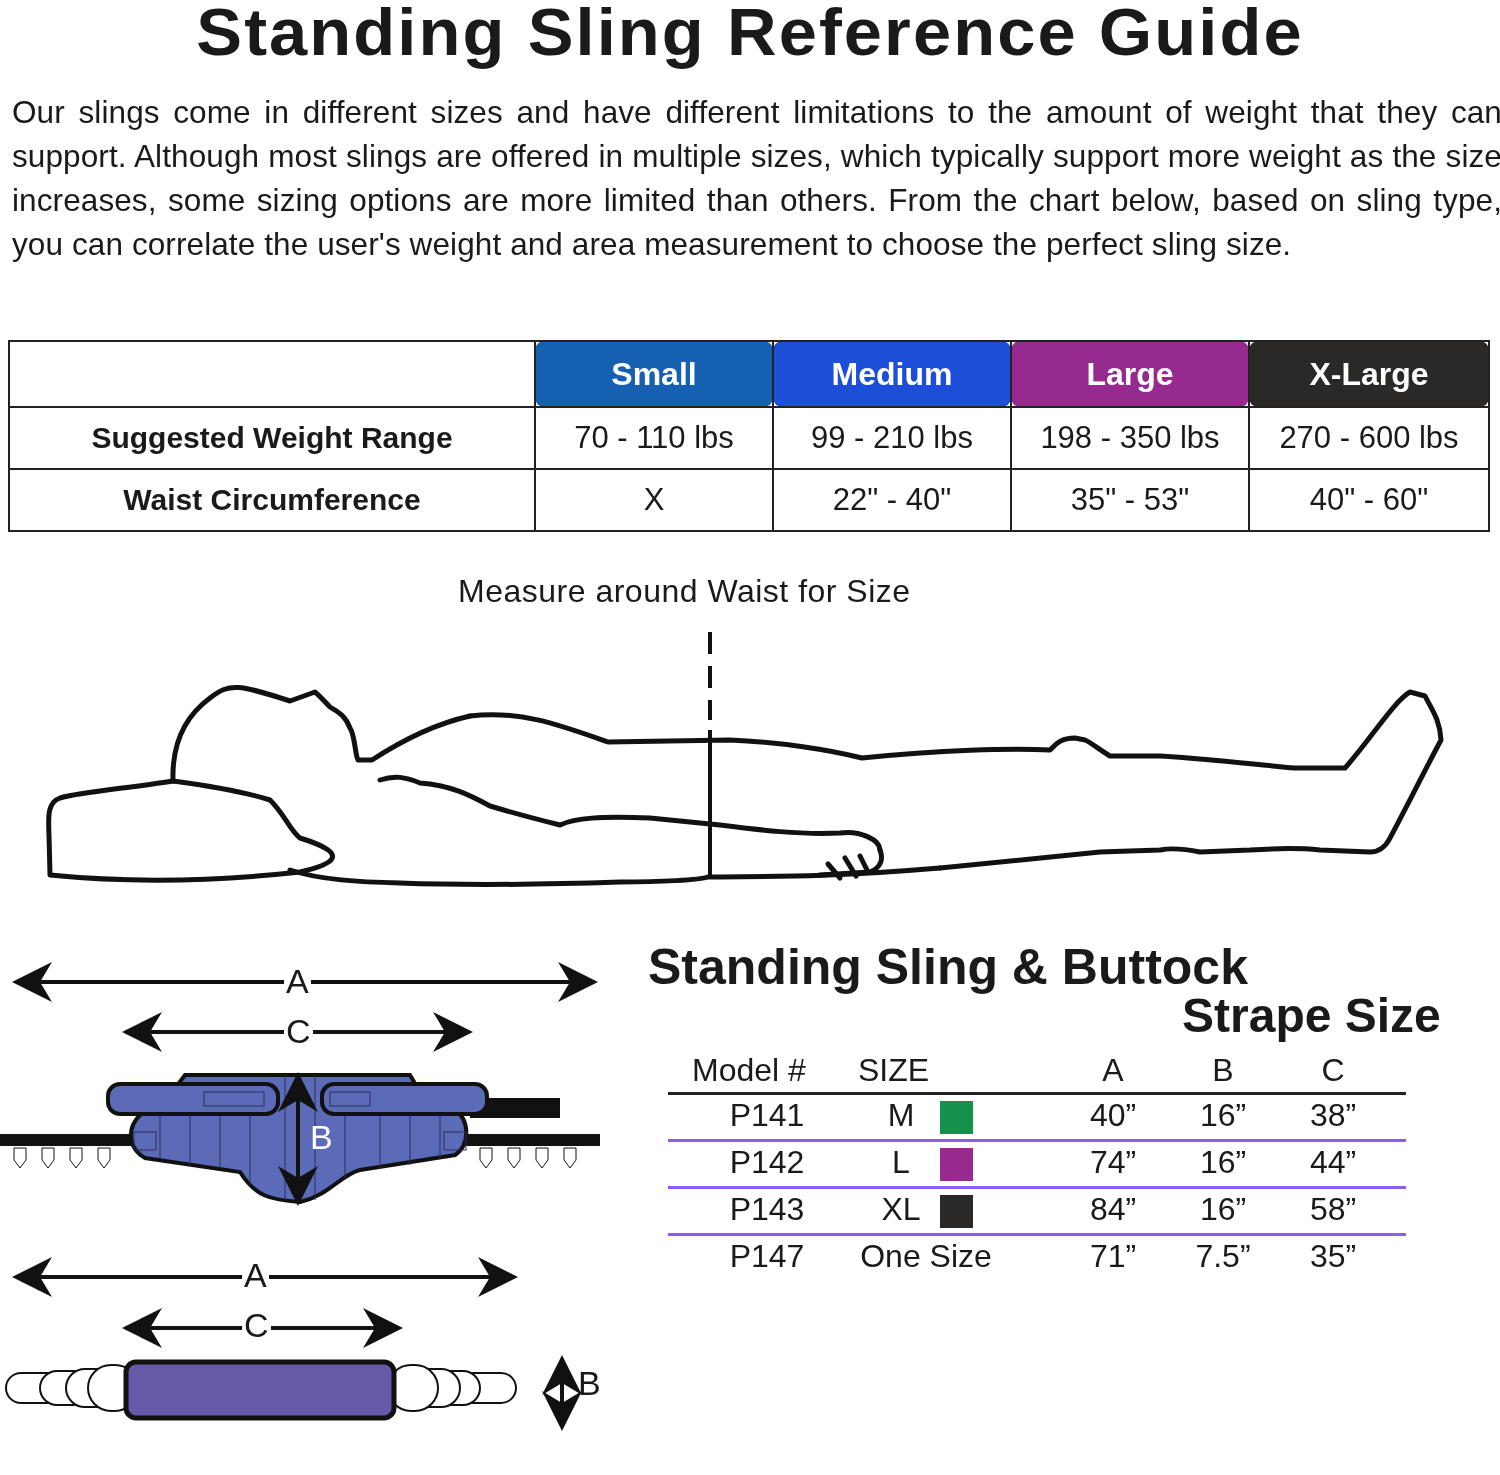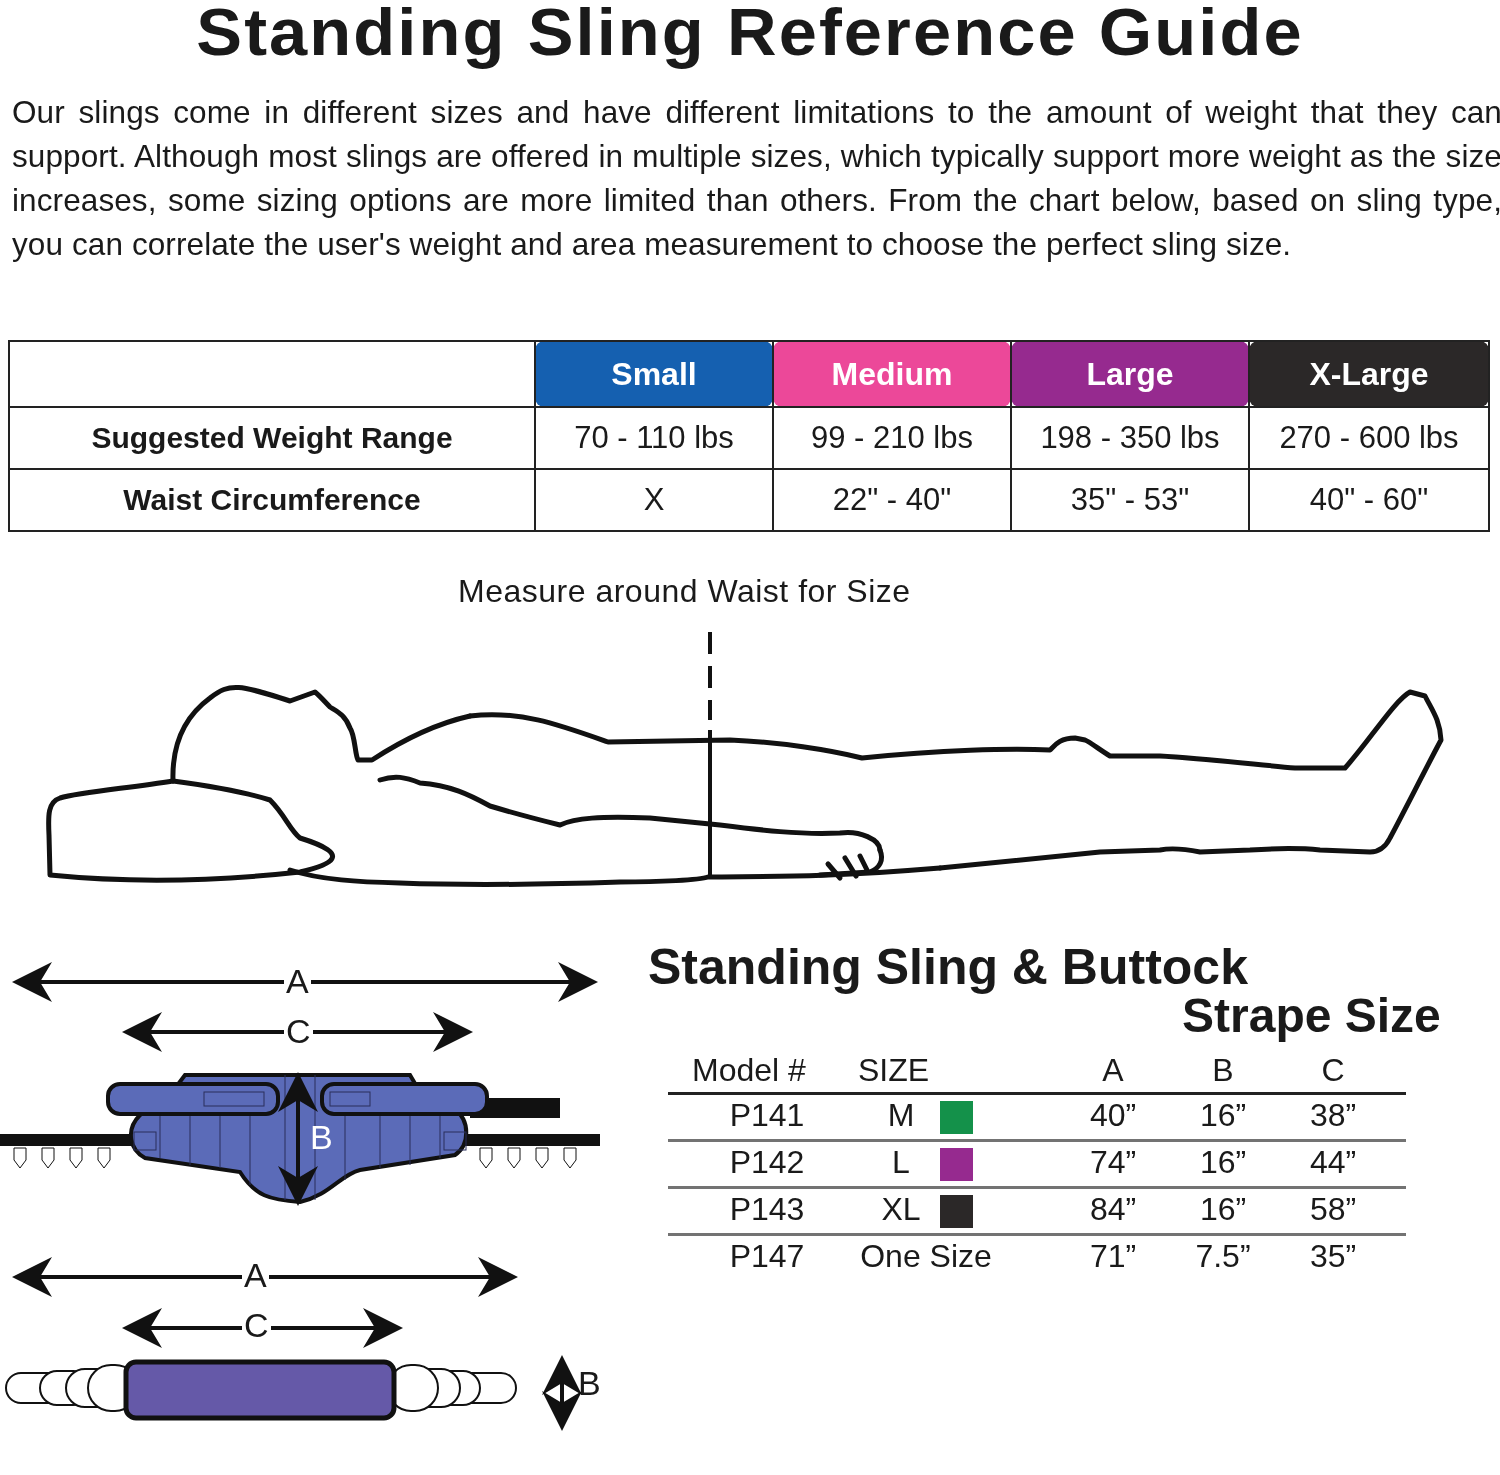--- a/index.html
+++ b/index.html
@@ -11,21 +11,21 @@
   table.size td, table.size th { border:2px solid #222; height:60px; text-align:center; font-size:31px; padding:0; }
   table.size th { font-size:32px; font-weight:bold; color:#fff; height:64px;border-radius:9px; }
   table.size th.blank { background:#fff; }
   table.size td.lbl { font-weight:bold; font-size:30px; }
   .measure-label { left:458px; top:573px; font-size:32px; letter-spacing:0.5px; }
   .sub-title1 { left:648px; top:938px; font-size:50px; font-weight:bold; }
   .sub-title2 { left:1182px; top:988px; font-size:48px; font-weight:bold; }
   .models { position:absolute; left:668px; top:1050px; width:738px; }
   .mrow { position:relative; height:44px; font-size:32px; }
   .mrow.head { height:42px; border-bottom:3px solid #222; }
-  .mrow.line { border-bottom:3px solid #737373; }
+  .mrow.line { border-bottom:3px solid #8b5cf6; }
   .mrow span { position:absolute; top:2px; }
   .c-model { left:24px; width:150px; text-align:center; }
   .mrow.head .c-model { left:24px; width:auto; text-align:left; }
   .c-size { left:178px; width:110px; text-align:center; }
   .mrow.head .c-size { left:190px; width:auto; }
   .swatch { position:absolute; left:272px; top:6px; width:33px; height:33px; }
   .c-a { left:410px; width:70px; text-align:center; }
   .c-b { left:520px; width:70px; text-align:center; }
   .c-c { left:630px; width:70px; text-align:center; }
   .dim-letter { font-size:34px; background:#fff; padding:0 2px; }
@@ -34,21 +34,21 @@
 <body>
 
 <div class="abs title">Standing Sling Reference Guide</div>
 <div class="abs intro">Our slings come in different sizes and have different limitations to the amount of weight that they can support. Although most slings are offered in multiple sizes, which typically support more weight as the size increases, some sizing options are more limited than others. From the chart below, based on sling type, you can correlate the user's weight and area measurement to choose the perfect sling size.</div>
 
 <table class="size">
   <tbody>
       <tr>
     <th class="blank" style="width:524px"></th>
     <th style="width:236px;background:#1560b0">Small</th>
-    <th style="width:236px;background:#ec4899">Medium</th>
+    <th style="width:236px;background:#1d4ed8">Medium</th>
     <th style="width:236px;background:#962a8f">Large</th>
     <th style="width:238px;background:#2b2828">X-Large</th>
   </tr>
   <tr>
     <td class="lbl">Suggested Weight Range</td>
     <td>70 - 110 lbs</td>
     <td>99 - 210 lbs</td>
     <td>198 - 350 lbs</td>
     <td>270 - 600 lbs</td>
   </tr>

